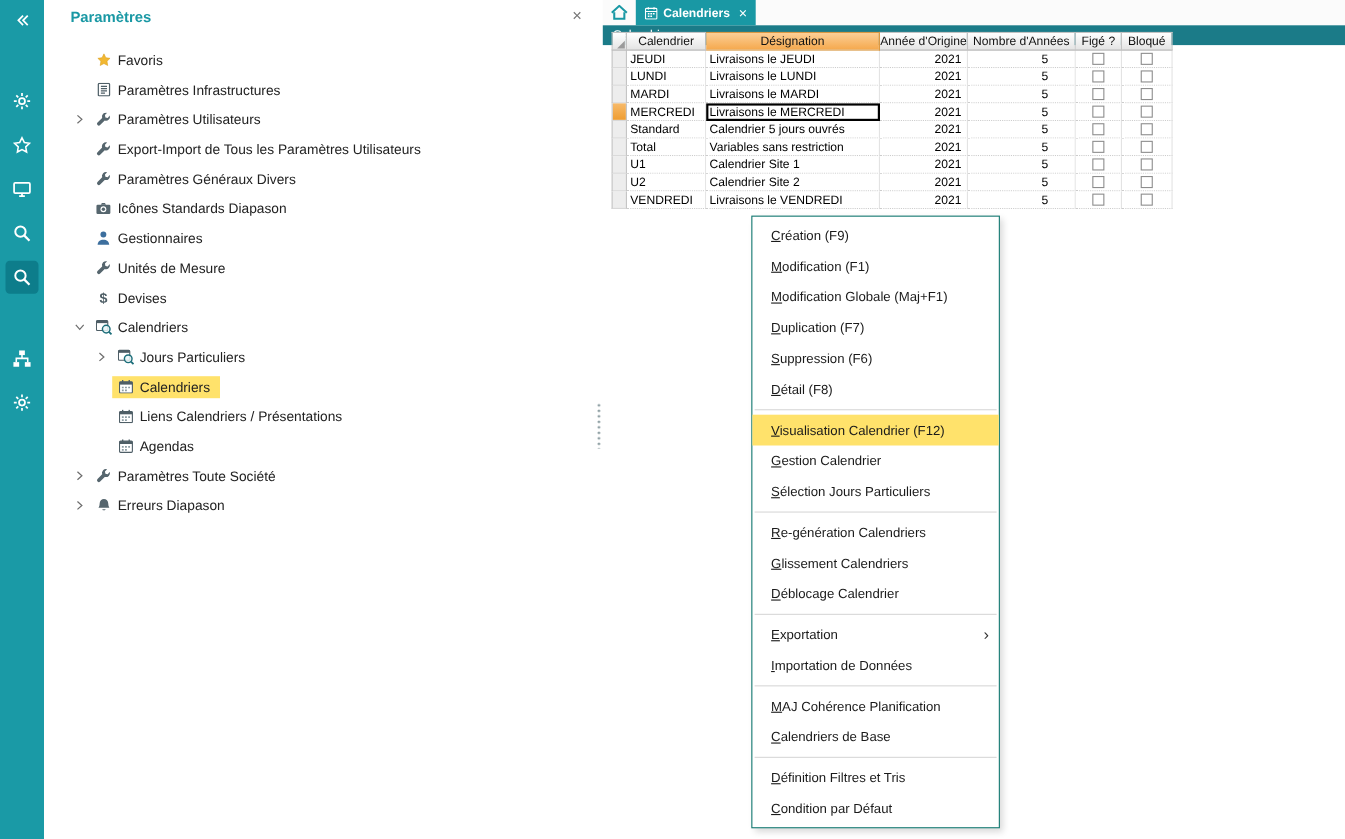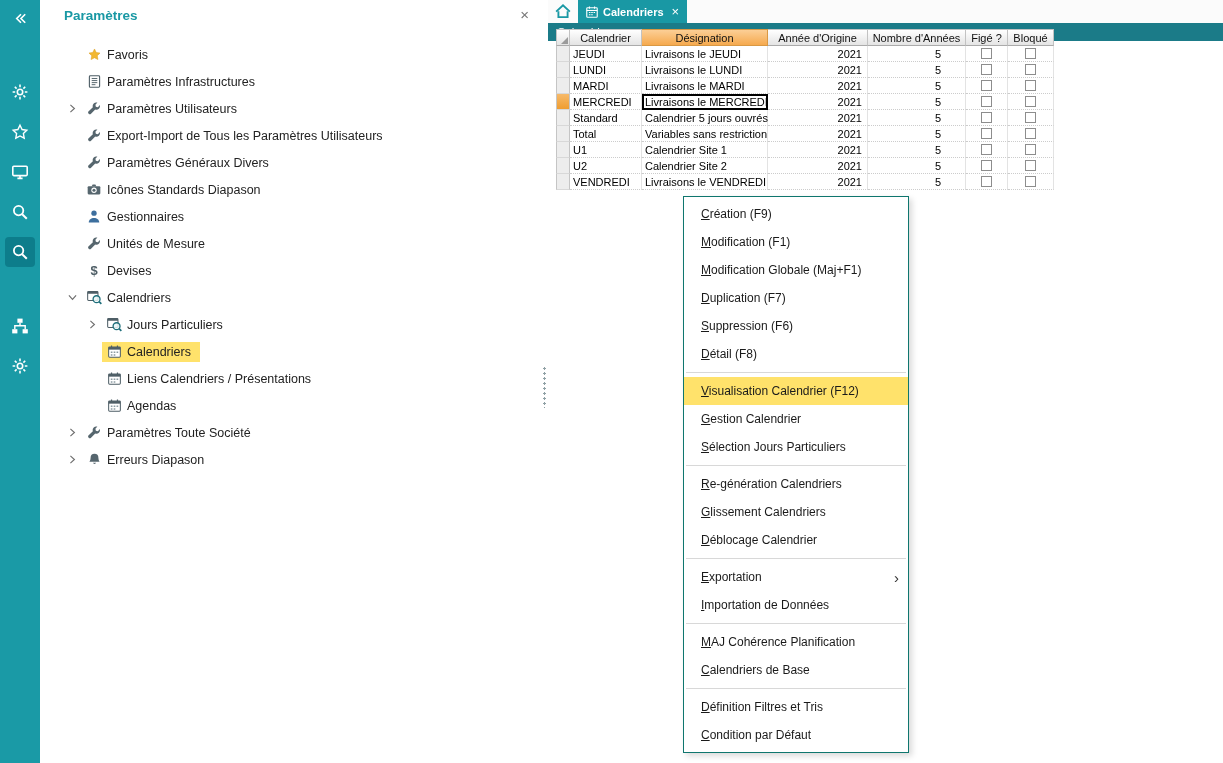--- a/index.html
+++ b/index.html
@@ -49,21 +49,21 @@
   .gh.first { border-left:1px solid #C2C2C2; }
   .gh.sorted { background:linear-gradient(#FCCF96,#F5A94E); border-color:#D99843; }
   .selhead::after { content:""; position:absolute; right:1px; bottom:1px; width:0; height:0;
     border-left:7px solid transparent; border-bottom:7px solid #9B9B9B; }
   .gc { height:16px; background:#fff; border-right:1px solid #E3E3E3; border-bottom:1px dotted #CCCCCC;
     font-size:11px; color:#000; display:flex; align-items:center; white-space:nowrap; }
   .gc.sel { background:#EDEDED; border-left:1px solid #C5C5C5; border-right:1px solid #C5C5C5;
     border-bottom:1px solid #D8D8D8; }
   .gc.sel.on { background:linear-gradient(#F7BA6A,#EF9D31); }
   .focus { outline:2px solid #000; outline-offset:-2px; }
-  .w0{width:14px}.w1{width:72px}.w2{width:126px}.w3{width:100px}.w4{width:98px}.w5{width:42px}.w6{width:46px}
+  .w0{width:14px}.w1{width:72px}.w2{width:158px}.w3{width:80px}.w4{width:98px}.w5{width:42px}.w6{width:46px}
   .tl{padding-left:3px}
   .tr{justify-content:flex-end}
   .pr5{padding-right:5px}
   .pr24{padding-right:24px}
   .ctr{justify-content:center}
   .cb { width:11px; height:11px; border:1px solid #8D8D8D; background:#fff; }
   
   .menu { position:absolute; left:683px; top:196px; width:226px; background:#fff;
     border:1px solid #0f766e; box-shadow:3px 3px 6px rgba(0,0,0,.15); padding:3px 0; z-index:5; }
   .mi { height:28px; display:flex; align-items:center; padding:0 12px 0 17px;

